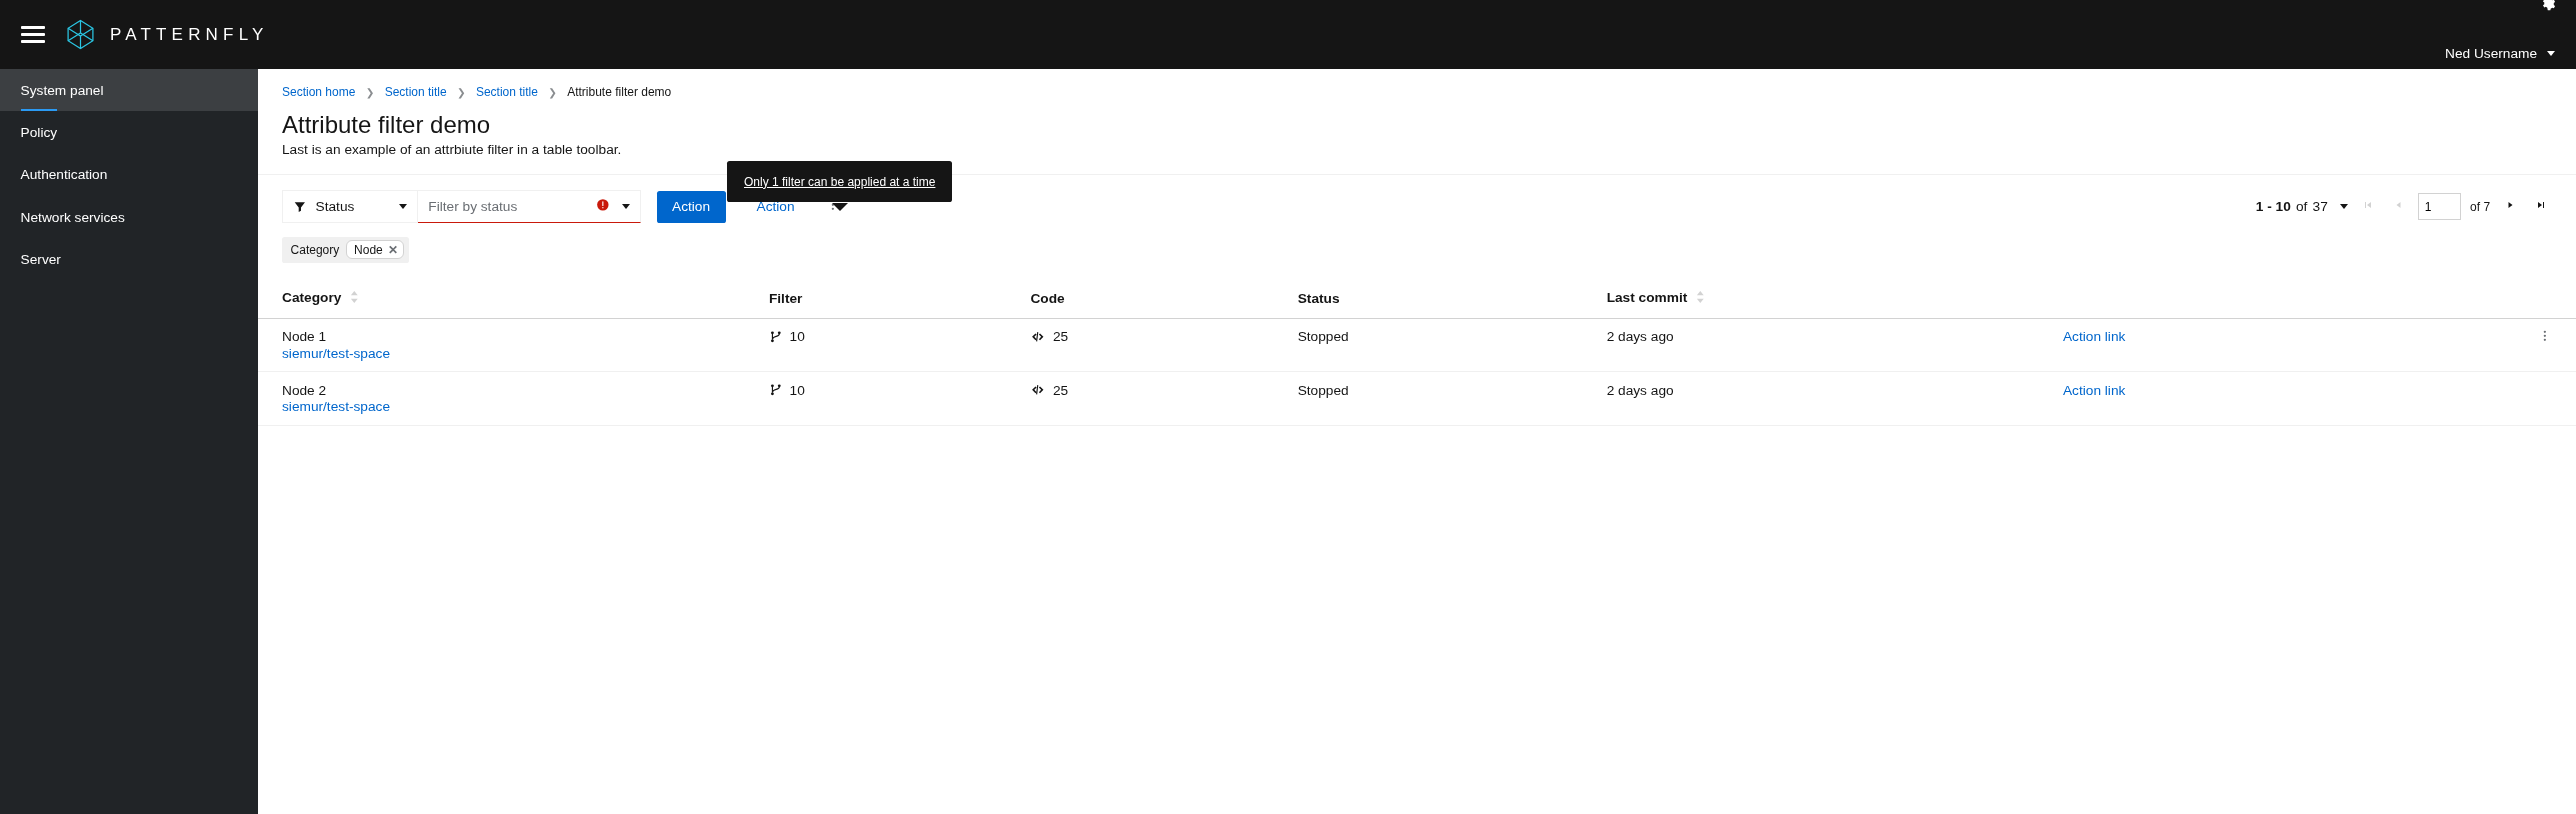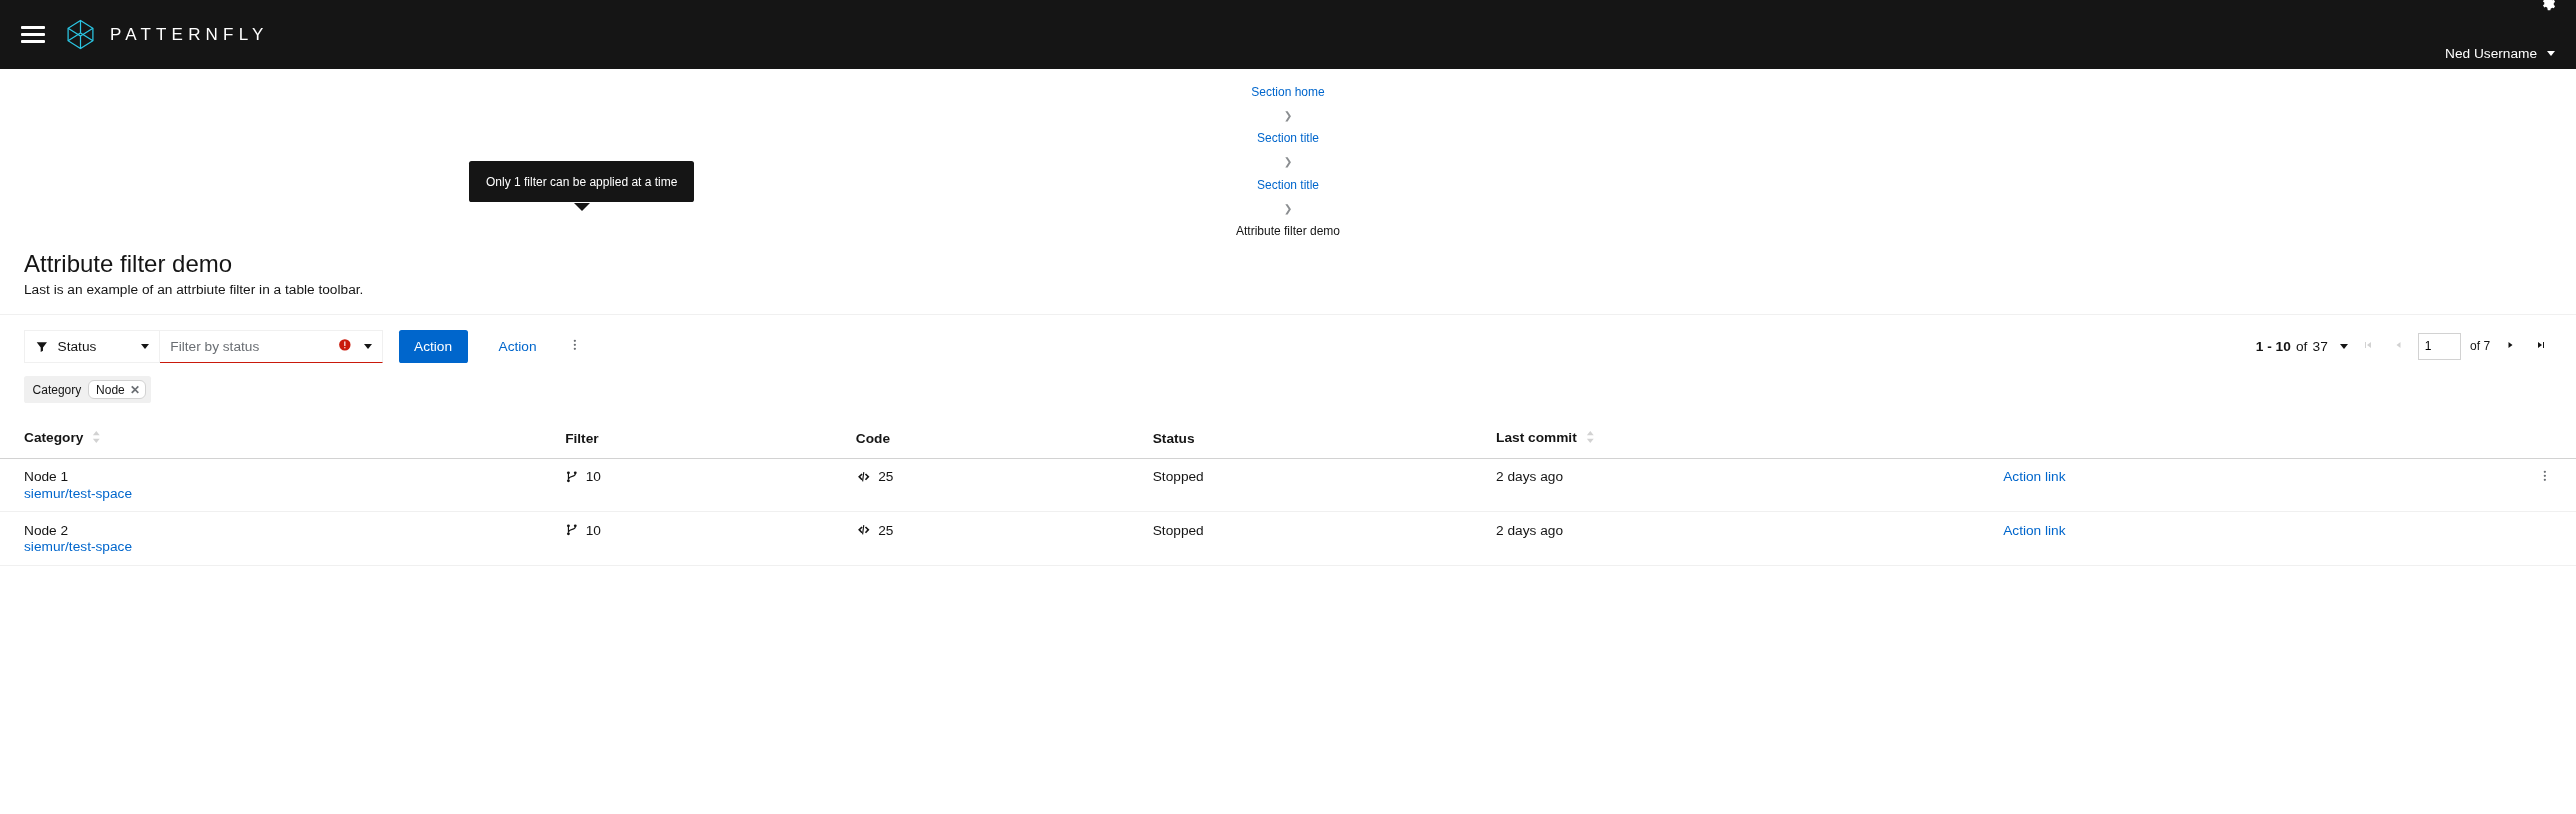--- a/index.html
+++ b/index.html
@@ -24,32 +24,32 @@
     
     .sidebar { width: 258px; background: #212427; color: #fff; flex-shrink: 0; }
     .sidebar-item { padding: 13.7px 20.6px; font-size: 13.7px; cursor: pointer; border-left: 0; }
     .sidebar-item.active { background: #3c3f42; position: relative; }
     .sidebar-item.active::after { content: ""; position: absolute; left: 20.6px; bottom: 0; width: 36px; height: 2.6px; background: #2b9af3; }
 
     
     .main { flex: 1; background: #fff; overflow: auto; position: relative; }
 
     
-    .breadcrumb { padding: 15.5px 24px 0; font-size: 12px; display: flex; align-items: center; gap: 10.3px; flex-wrap: wrap; flex-direction: column; }
+    .breadcrumb { padding: 15.5px 24px 0; font-size: 12px; display: flex; align-items: center; gap: 10.3px; flex-wrap: wrap; }
     .breadcrumb a { color: #0066cc; text-decoration: none; cursor: pointer; }
     .breadcrumb .sep { color: #8a8d90; font-size: 10.3px; }
     .breadcrumb .current { color: #151515; }
 
     
     .page-title { font-size: 24px; font-weight: 400; padding: 12px 24px 3.4px; }
     .page-desc { padding: 0 24px 17px; color: #151515; font-size: 13.7px; }
 
     
     .tooltip-wrap { position: absolute; z-index: 10; }
-    .tooltip { background: #151515; color: #fff; padding: 13.7px 17px; font-size: 12px; border-radius: 2.6px; position: relative; white-space: nowrap; }
+    .tooltip { background: #151515; color: #fff; padding: 13.7px 17px; font-size: 12px; border-radius: 2.6px; position: relative; white-space: nowrap; text-decoration: underline; }
     .tooltip::after { content: ""; position: absolute; bottom: -8.6px; left: 50%; transform: translateX(-50%); border: 8.6px solid transparent; border-top-color: #151515; border-bottom: 0; }
 
     
     .toolbar-outer { border-top: 0.9px solid #f0f0f0; }
     .toolbar { display: flex; align-items: center; padding: 15.5px 24px 6.9px; gap: 0; flex-wrap: wrap; }
     .filter-group { display: flex; }
     .attr-select { display: flex; align-items: center; gap: 8.6px; border: 0.9px solid #f0f0f0; padding: 6.9px 10.3px; min-width: 136px; cursor: pointer; background: #fff; }
     .attr-select .caret { margin-left: auto; }
     .status-select { display: flex; align-items: center; gap: 6.9px; border: 0.9px solid #f0f0f0; border-left: 0; border-bottom: 1.7px solid #c9190b; padding: 6.9px 10.3px; min-width: 223px; cursor: pointer; background: #fff; color: #6a6e73; position: relative; }
     .status-select .err-icon { margin-left: auto; }
@@ -128,20 +128,27 @@
       <svg viewBox="0 0 24 24">
           <circle cx="12" cy="8" r="4"></circle>
           <path d="M4 20c0-4 4-6 8-6s8 2 8 6v1H4v-1z"></path>
         </svg>
     </div>
   </div>
 </div>
 
 <div class="layout">
 
+  <nav class="sidebar">
+    <div class="sidebar-item active"><span>System panel</span></div>
+    <div class="sidebar-item"><span>Policy</span></div>
+    <div class="sidebar-item"><span>Authentication</span></div>
+    <div class="sidebar-item"><span>Network services</span></div>
+    <div class="sidebar-item"><span>Server</span></div>
+  </nav>
 
   <main class="main">
 
     <div class="breadcrumb">
       <a>Section home</a>
       <span class="sep">❯</span>
       <a>Section title</a>
       <span class="sep">❯</span>
       <a>Section title</a>
       <span class="sep">❯</span>

